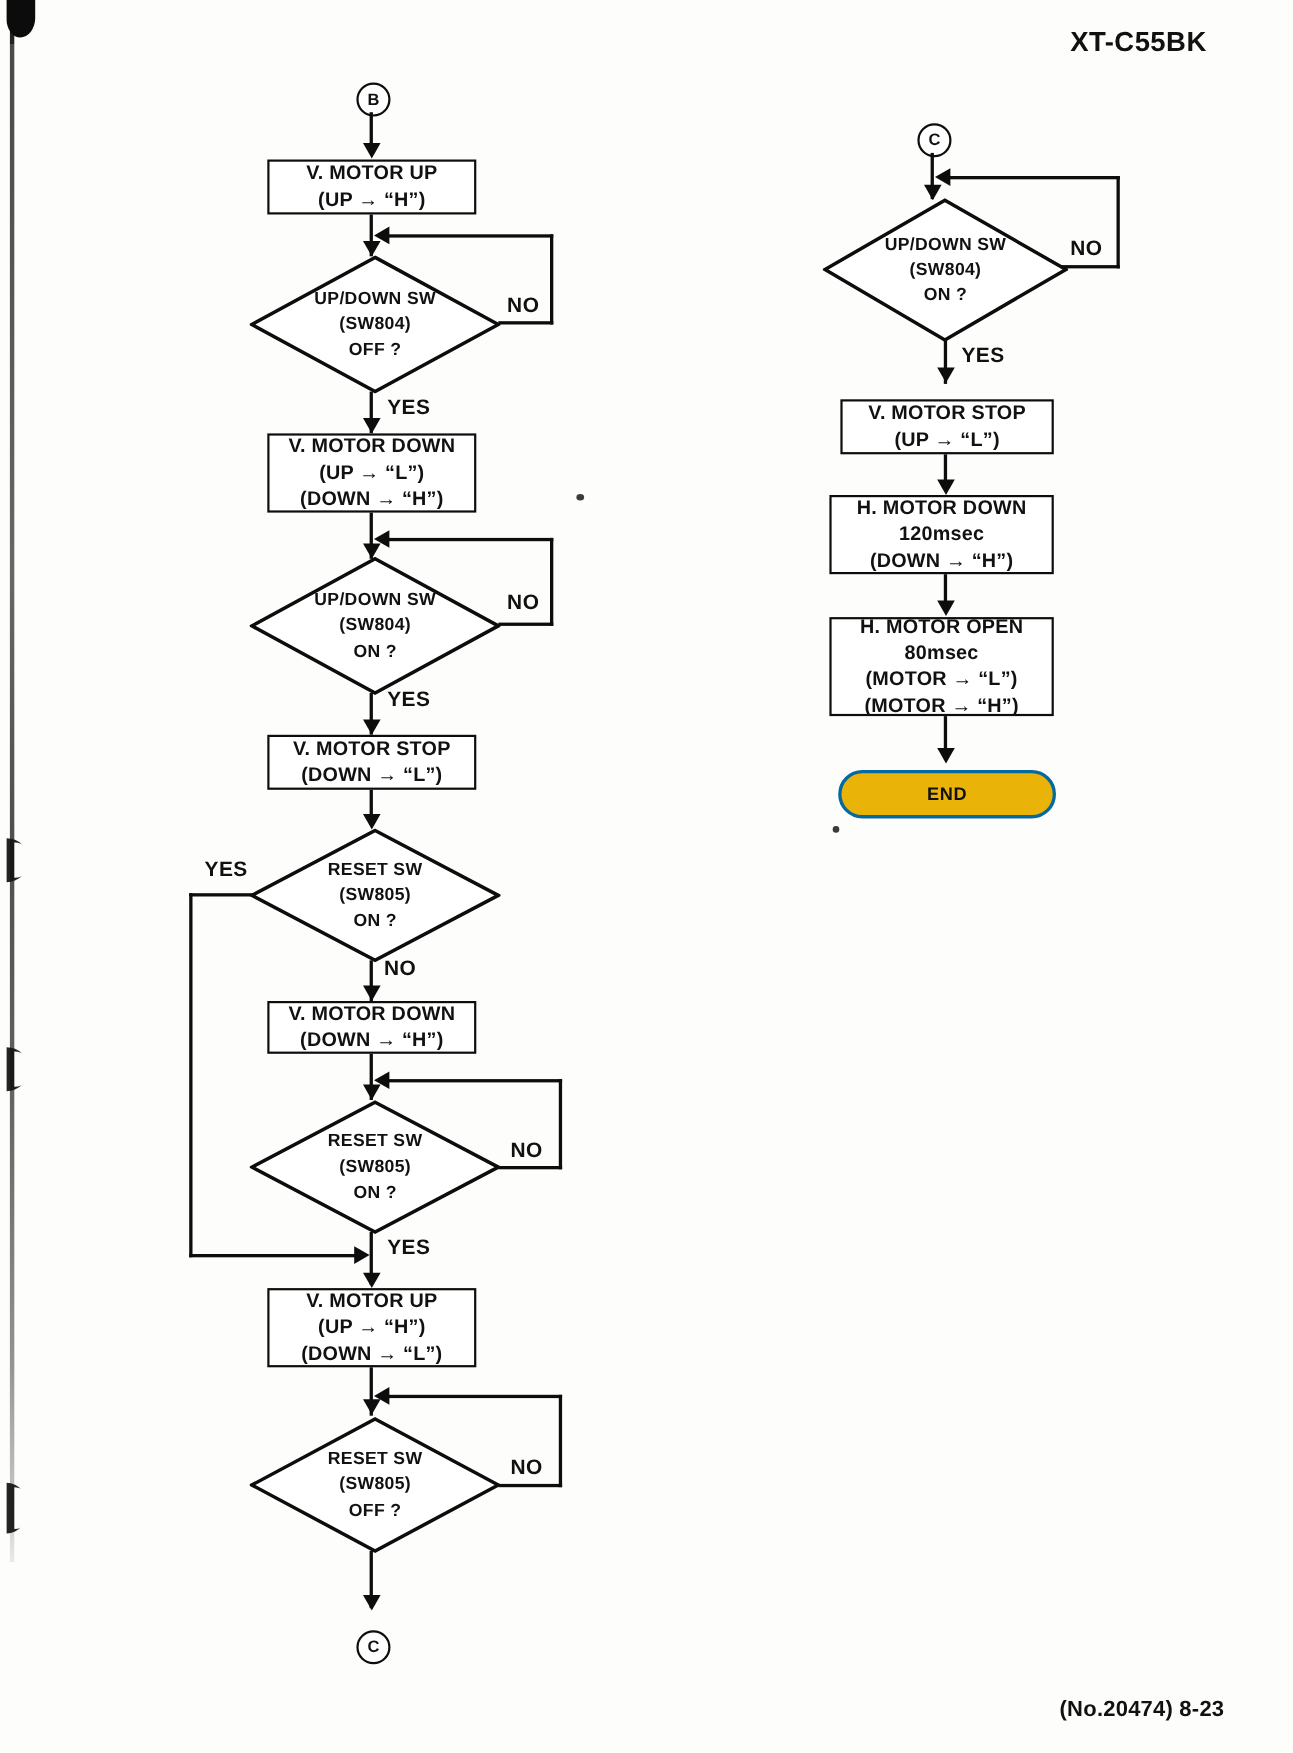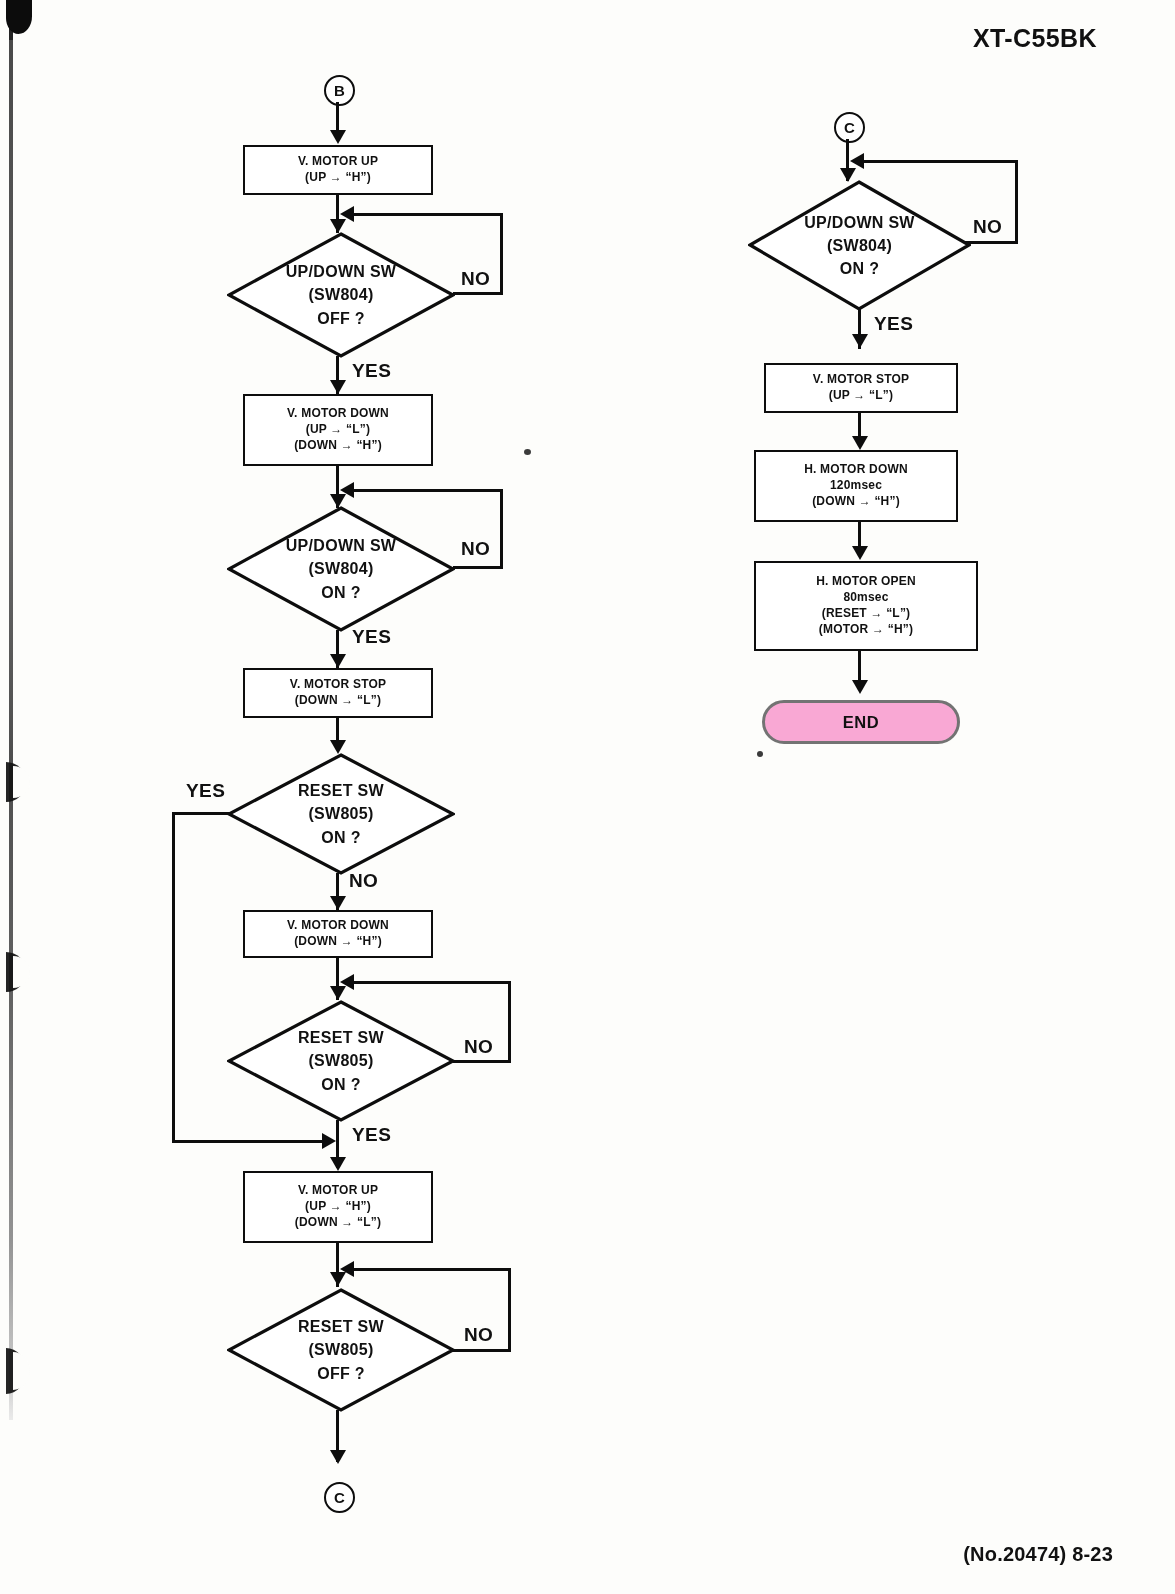--- a/index.html
+++ b/index.html
@@ -70,28 +70,28 @@
     display:flex; flex-direction:column;
     align-items:center; justify-content:center;
     text-align:center;
   }
   .process{
     border:2.5px solid #0d0d0d;
     background:#ffffff;
     padding:2px 6px;
   }
   .process .line{
-    font-size:12px; font-weight:700; line-height:1.33;
+    font-size:18px; font-weight:700; line-height:1.33;
     letter-spacing:.2px; white-space:nowrap;
   }
   .process .line.sub{font-weight:700;}
 
   .terminator{
-    border:3px solid #737373;
-    background:#f9a8d4;
+    border:3px solid #0369a1;
+    background:#eab308;
     border-radius:999px;
   }
   .terminator .line{font-size:16.5px;font-weight:700;letter-spacing:.6px;}
 
   
   .decision{ }
   .decision svg{position:absolute;left:0;top:0;}
   .decision .dtext{
     position:absolute; left:0; top:0; width:100%; height:100%;
     display:flex; flex-direction:column;
@@ -340,24 +340,24 @@
 
   <div class="node process" style="left:754px;top:450px;width:204px;height:72px;">
     <div class="line">H. MOTOR DOWN</div>
     <div class="line sub">120msec</div>
     <div class="line sub">(DOWN → “H”)</div>
   </div>
 
   <div class="vline" style="left:858px;top:522px;height:30px;"></div>
   <div class="arrow-down" style="left:852px;top:546px;"></div>
 
-  <div class="node process" style="left:754px;top:561px;width:224px;height:90px;">
+  <div class="node process" style="left:754px;top:561px;width:204px;height:90px;">
     <div class="line">H. MOTOR OPEN</div>
     <div class="line sub">80msec</div>
-    <div class="line sub">(RESET → “L”)</div>
+    <div class="line sub">(MOTOR → “L”)</div>
     <div class="line sub">(MOTOR → “H”)</div>
   </div>
 
   <div class="vline" style="left:858px;top:651px;height:36px;"></div>
   <div class="arrow-down" style="left:852px;top:680px;"></div>
 
   <div class="node terminator" style="left:762px;top:700px;width:198px;height:44px;">
     <div class="line">END</div>
   </div>
 

